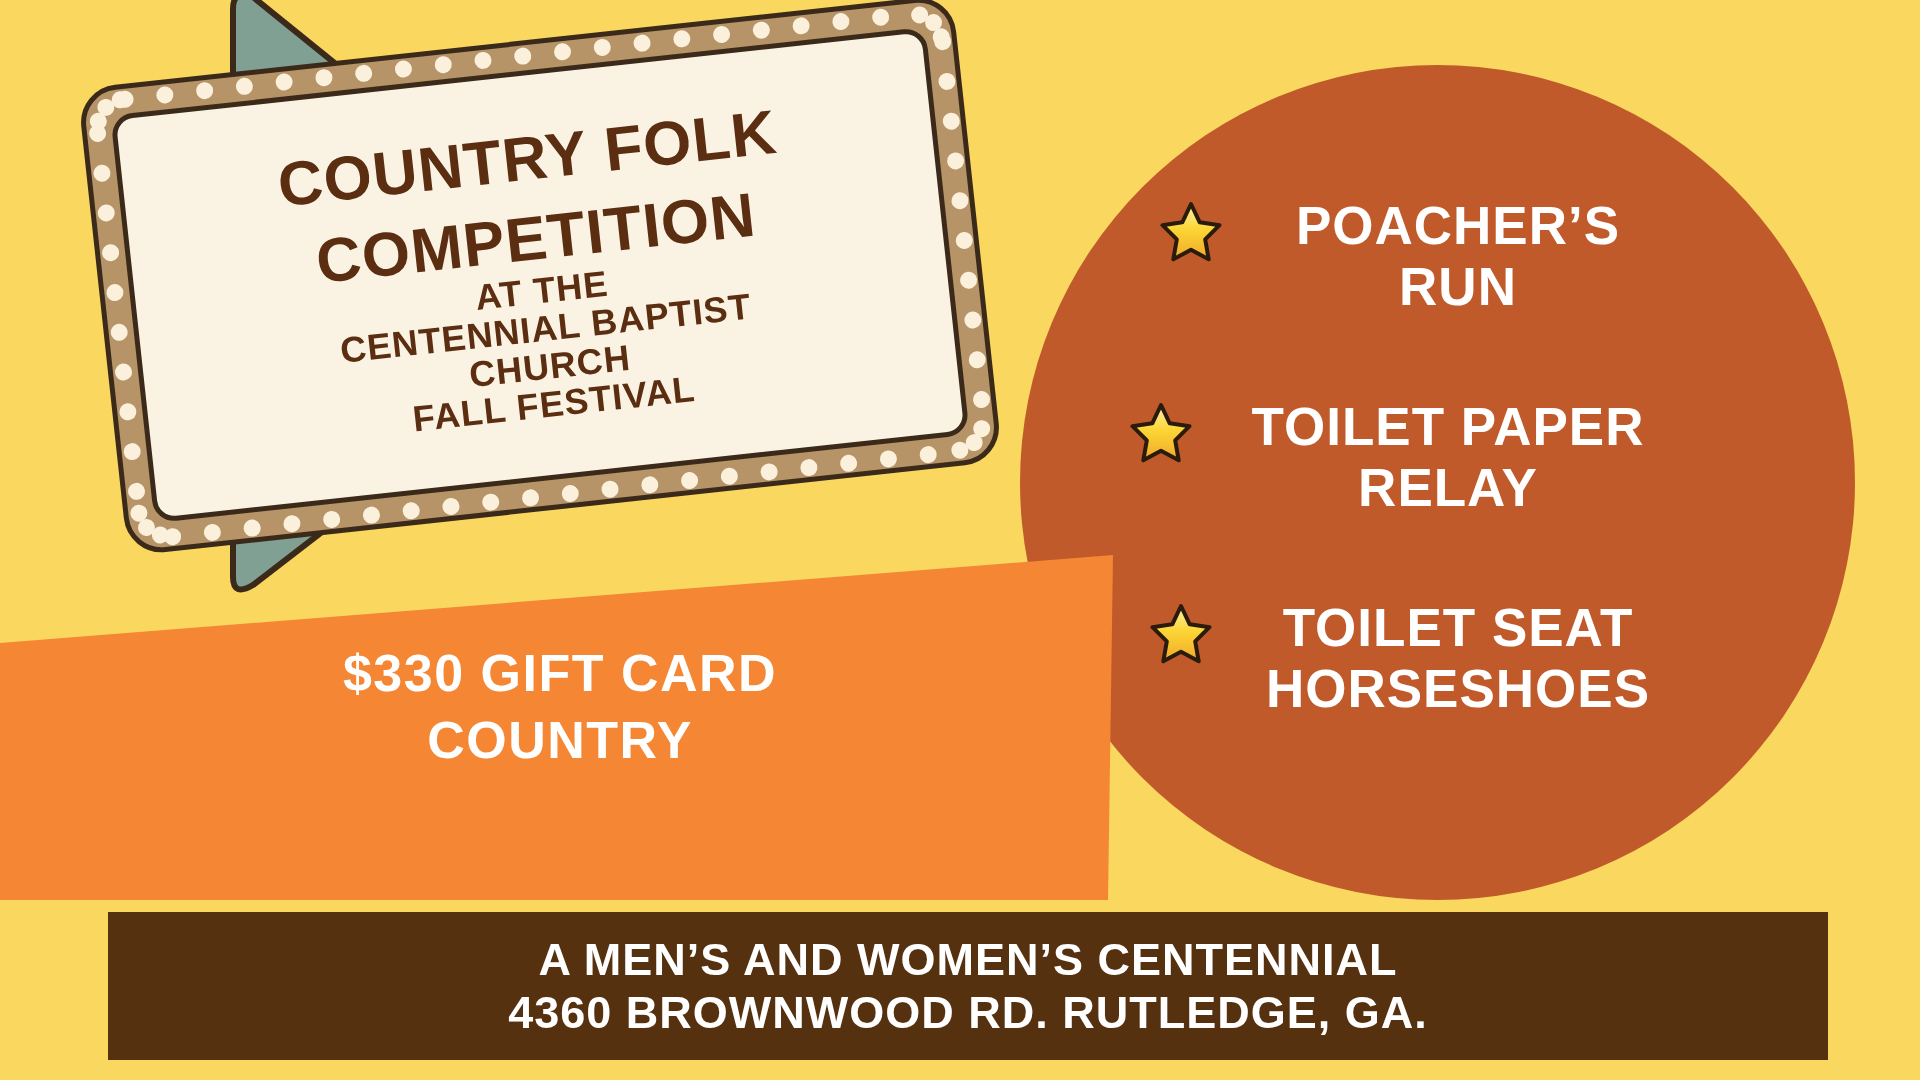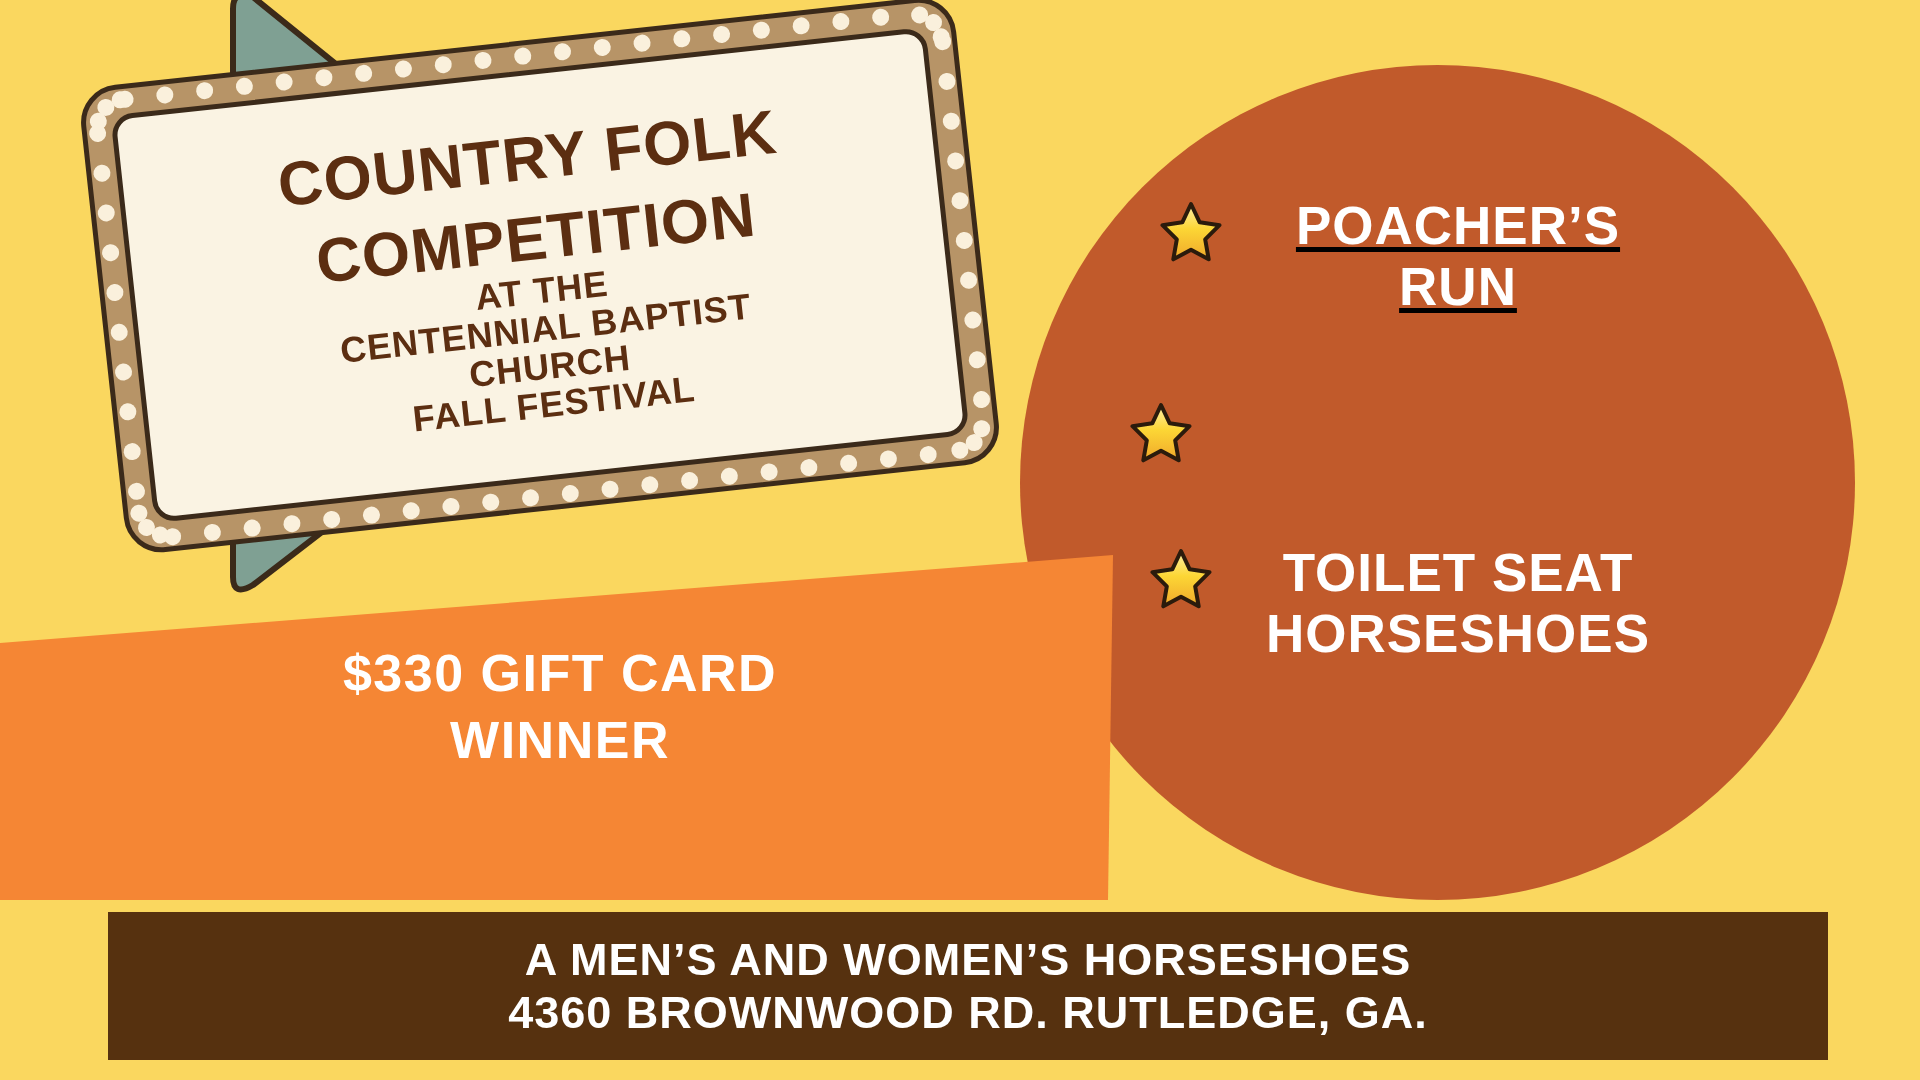--- a/index.html
+++ b/index.html
@@ -179,21 +179,21 @@
     font-weight: bold;
     font-size: 53px;
     line-height: 1.16;
     letter-spacing: 1px;
     text-align: center;
     flex: 1 1 auto;
   }
   .star-svg { display: block; }
 
   
-  .event-row.r1 { margin-left: 70px; width: 520px; text-decoration: underline; }
+  .event-row.r1 { margin-left: 70px; width: 520px; }
   .event-row.r2 { margin-left: 40px; width: 560px; }
   .event-row.r3 { margin-left: 60px; width: 540px; margin-bottom: 12px; }
 
   
   .bottom-banner {
     position: absolute;
     left: 108px;
     top: 912px;
     width: 1720px;
     height: 148px;
@@ -316,21 +316,21 @@
   </div>
 
   <div class="orange-band">
     <svg width="1115" height="345" viewBox="0 0 1115 345" xmlns="http://www.w3.org/2000/svg">
       <polygon points="0,88 1113,0 1108,345 0,345" fill="#F58634"></polygon>
     </svg>
   </div>
 
   <div class="prize-text">
     <div>$330 GIFT CARD</div>
-    <div>WINNER</div>
+    <div>COUNTRY</div>
   </div>
 
   <div class="events">
 
     <div class="event-row r1">
       <span class="star-wrap">
         <svg class="star-svg" width="62" height="62" viewBox="0 0 62 62" xmlns="http://www.w3.org/2000/svg">
           <defs>
             <linearGradient id="sg1" x1="0" y1="0" x2="0" y2="1">
               <stop offset="0%" stop-color="#FFF0A8"></stop>
@@ -350,20 +350,21 @@
           <defs>
             <linearGradient id="sg2" x1="0" y1="0" x2="0" y2="1">
               <stop offset="0%" stop-color="#FFF0A8"></stop>
               <stop offset="45%" stop-color="#FCD635"></stop>
               <stop offset="100%" stop-color="#F0A92B"></stop>
             </linearGradient>
           </defs>
           <path d="M31 3 L39.7 21.3 L59.5 24.2 L45.2 38.4 L48.7 58.3 L31 48.8 L13.3 58.3 L16.8 38.4 L2.5 24.2 L22.3 21.3 Z" fill="url(#sg2)" stroke="#2B1B0C" stroke-width="4" stroke-linejoin="round"></path>
         </svg>
       </span>
+      <span class="event-label">TOILET PAPER RELAY</span>
     </div>
 
     <div class="event-row r3">
       <span class="star-wrap">
         <svg class="star-svg" width="62" height="62" viewBox="0 0 62 62" xmlns="http://www.w3.org/2000/svg">
           <defs>
             <linearGradient id="sg3" x1="0" y1="0" x2="0" y2="1">
               <stop offset="0%" stop-color="#FFF0A8"></stop>
               <stop offset="45%" stop-color="#FCD635"></stop>
               <stop offset="100%" stop-color="#F0A92B"></stop>
@@ -371,17 +372,17 @@
           </defs>
           <path d="M31 3 L39.7 21.3 L59.5 24.2 L45.2 38.4 L48.7 58.3 L31 48.8 L13.3 58.3 L16.8 38.4 L2.5 24.2 L22.3 21.3 Z" fill="url(#sg3)" stroke="#2B1B0C" stroke-width="4" stroke-linejoin="round"></path>
         </svg>
       </span>
       <span class="event-label">TOILET SEAT HORSESHOES</span>
     </div>
 
   </div>
 
   <div class="bottom-banner">
-    <div class="banner-line">A MEN’S AND WOMEN’S HORSESHOES</div>
+    <div class="banner-line">A MEN’S AND WOMEN’S CENTENNIAL</div>
     <div class="banner-line">4360 BROWNWOOD RD. RUTLEDGE, GA.</div>
   </div>
 
 </div>
 
 </body></html>

